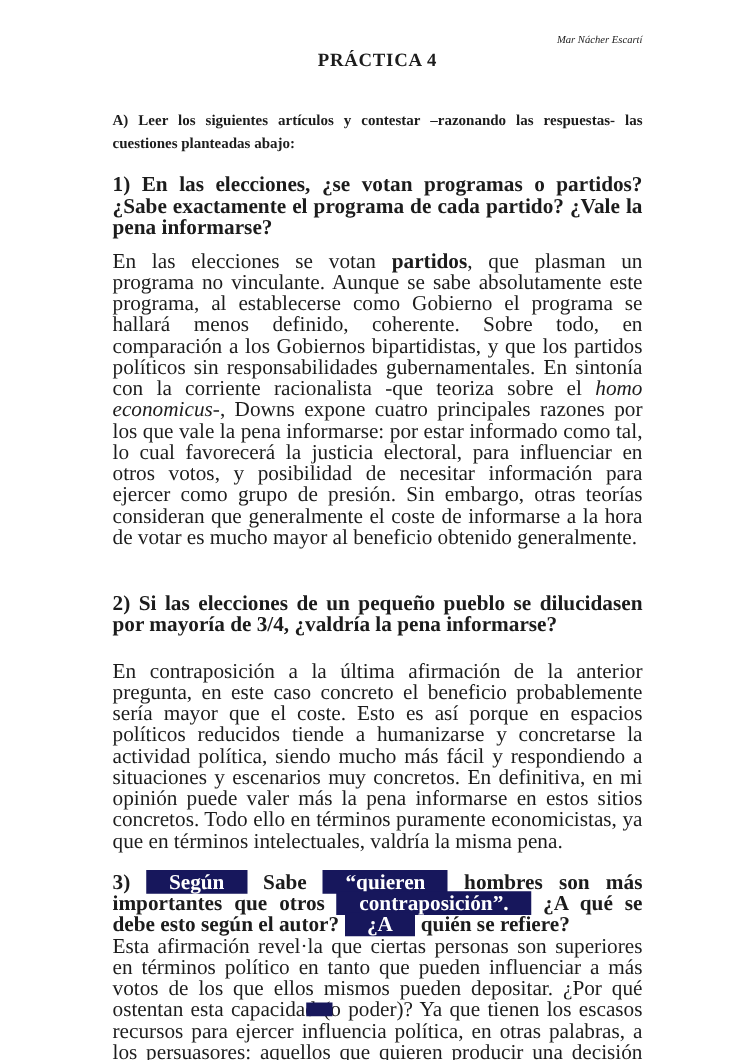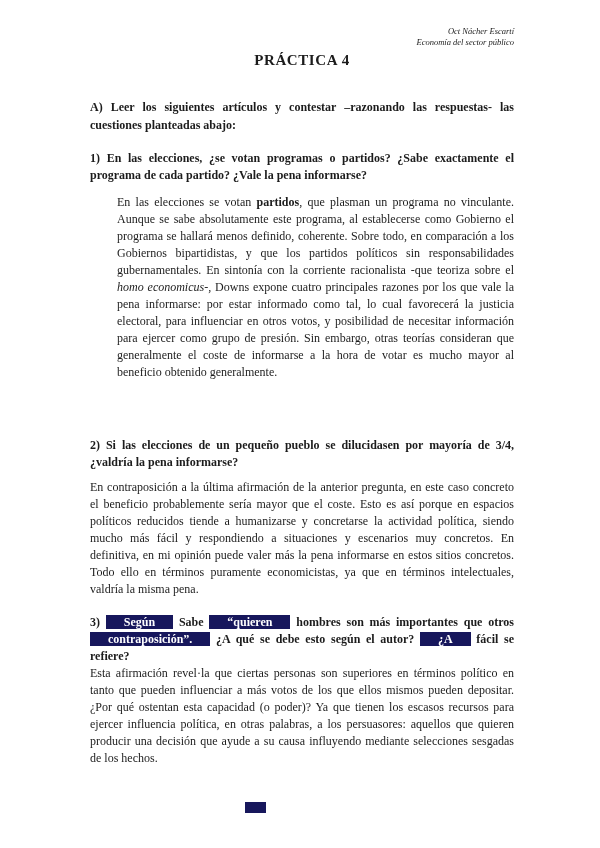--- a/index.html
+++ b/index.html
@@ -23,30 +23,30 @@
     color: #222;
   }
   .title {
     text-align: center;
     font-weight: bold;
     font-size: 15px;
     letter-spacing: 0.6px;
     margin-top: 4px;
   }
   .block {
-    font-size: 12px;
+    font-size: 17px;
     line-height: 17px;
     text-align: justify;
     text-justify: inter-word;
   }
   .instructions { margin-top: 30px; font-size: 12px; line-height: 17.5px; }
   .q1 { margin-top: 16px; }
-  .p1 { margin-top: 10px; margin-left: 27px; }
-  .q2 { margin-top: 56px; }
-  .p2 { margin-top: 8px; }
+  .p1 { margin-top: 10px; }
+  .q2 { margin-top: 36px; }
+  .p2 { margin-top: 20px; }
   .q3 { margin-top: 16px; }
   .p3 { margin-top: 0; }
   .bold { font-weight: bold; }
   .italic { font-style: italic; }
   .hl {
     background: var(--hl-bg, #17175c);
     color: var(--hl-text, #ffffff);
     padding: 0 18px;
   }
   .artifact {
@@ -58,36 +58,35 @@
     background: var(--hl-bg, #17175c);
   }
 </style>
 </head>
 <body>
 
 <div class="page">
   <div class="content">
 
     <div class="doc-header">
-      <div>Oct Nácher Escartí</div>
-      <div>Economía del sector público</div>
+      <div>Mar Nácher Escartí</div>
     </div>
 
     <div class="title">PRÁCTICA 4</div>
 
     <p class="block bold instructions">A) Leer los siguientes artículos y contestar –razonando las respuestas- las cuestiones planteadas abajo:</p>
 
     <p class="block bold q1">1) En las elecciones, ¿se votan programas o partidos? ¿Sabe exactamente el programa de cada partido? ¿Vale la pena informarse?</p>
 
     <p class="block p1"><span>En las elecciones se votan </span><span class="bold">partidos</span><span>, que plasman un programa no vinculante. Aunque se sabe absolutamente este programa, al establecerse como Gobierno el programa se hallará menos definido, coherente. Sobre todo, en comparación a los Gobiernos bipartidistas, y que los partidos políticos sin responsabilidades gubernamentales. En sintonía con la corriente racionalista -que teoriza sobre el </span><span class="italic">homo economicus</span><span>-, Downs expone cuatro principales razones por los que vale la pena informarse: por estar informado como tal, lo cual favorecerá la justicia electoral, para influenciar en otros votos, y posibilidad de necesitar información para ejercer como grupo de presión. Sin embargo, otras teorías consideran que generalmente el coste de informarse a la hora de votar es mucho mayor al beneficio obtenido generalmente.</span></p>
 
     <p class="block bold q2">2) Si las elecciones de un pequeño pueblo se dilucidasen por mayoría de 3/4, ¿valdría la pena informarse?</p>
 
     <p class="block p2">En contraposición a la última afirmación de la anterior pregunta, en este caso concreto el beneficio probablemente sería mayor que el coste. Esto es así porque en espacios políticos reducidos tiende a humanizarse y concretarse la actividad política, siendo mucho más fácil y respondiendo a situaciones y escenarios muy concretos. En definitiva, en mi opinión puede valer más la pena informarse en estos sitios concretos. Todo ello en términos puramente economicistas, ya que en términos intelectuales, valdría la misma pena.</p>
 
-    <p class="block bold q3"><span>3) </span><span class="hl">Según</span><span> Sabe </span><span class="hl">“quieren</span><span> hombres son más importantes que otros </span><span class="hl">contraposición”.</span><span> ¿A qué se debe esto según el autor? </span><span class="hl">¿A</span><span> fácil se refiere?</span></p>
+    <p class="block bold q3"><span>3) </span><span class="hl">Según</span><span> Sabe </span><span class="hl">“quieren</span><span> hombres son más importantes que otros </span><span class="hl">contraposición”.</span><span> ¿A qué se debe esto según el autor? </span><span class="hl">¿A</span><span> quién se refiere?</span></p>
 
     <p class="block p3">Esta afirmación revel·la que ciertas personas son superiores en términos político en tanto que pueden influenciar a más votos de los que ellos mismos pueden depositar. ¿Por qué ostentan esta capacidad (o poder)? Ya que tienen los escasos recursos para ejercer influencia política, en otras palabras, a los persuasores: aquellos que quieren producir una decisión que ayude a su causa influyendo mediante selecciones sesgadas de los hechos.</p>
 
   </div>
 
   <div class="artifact"></div>
 </div>
 
 </body></html>

